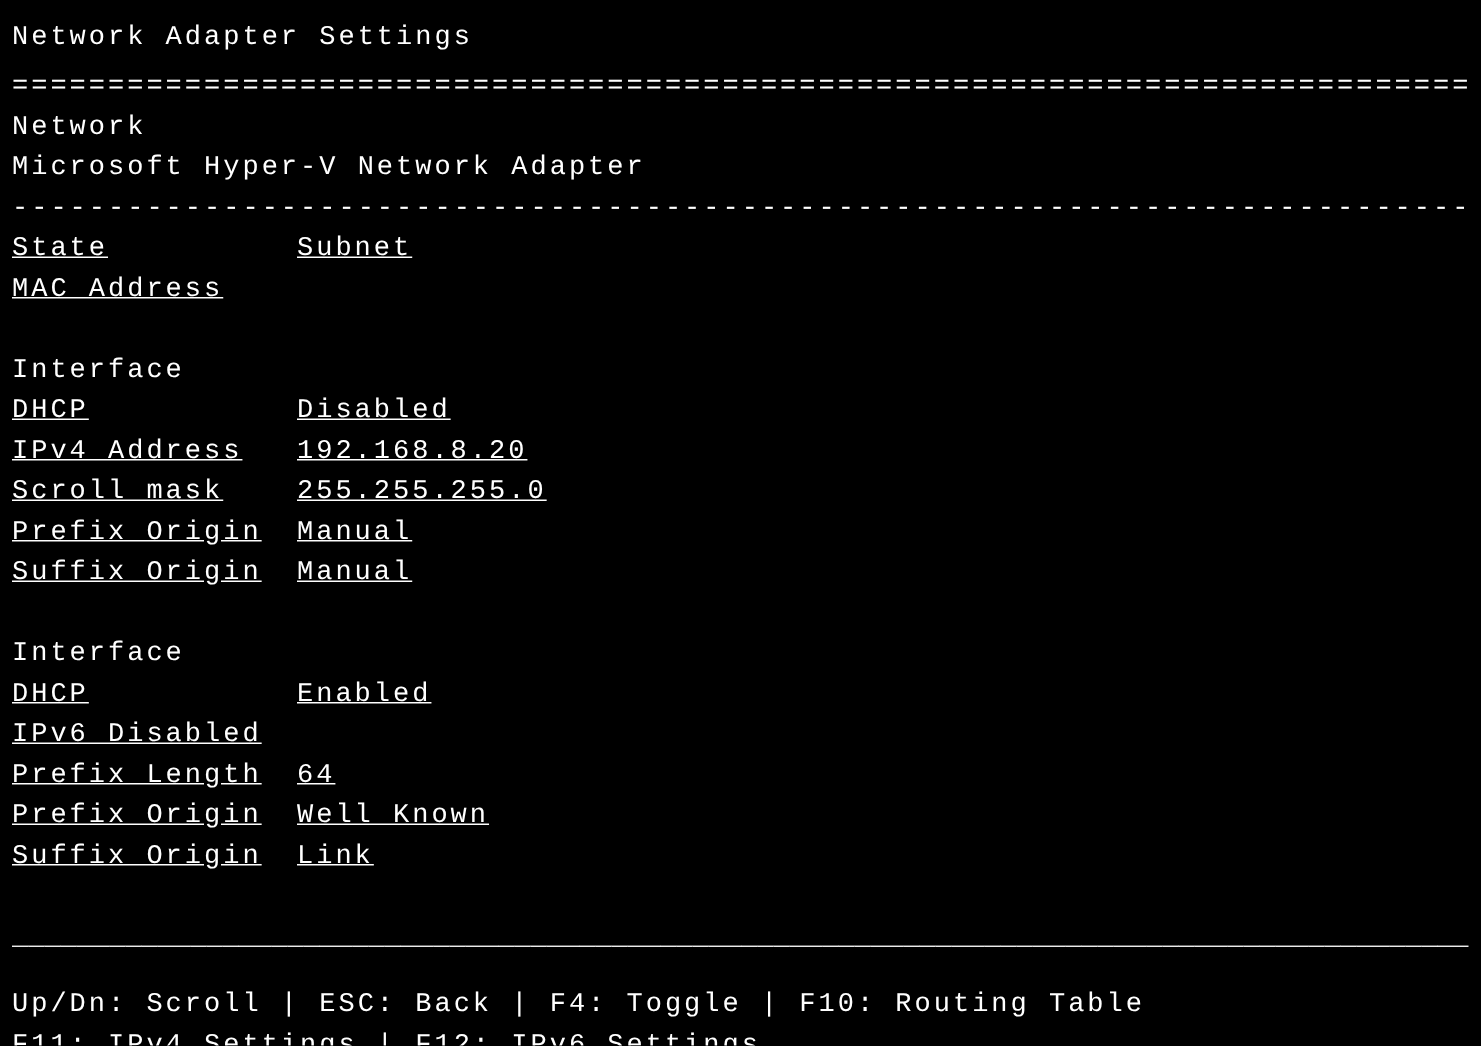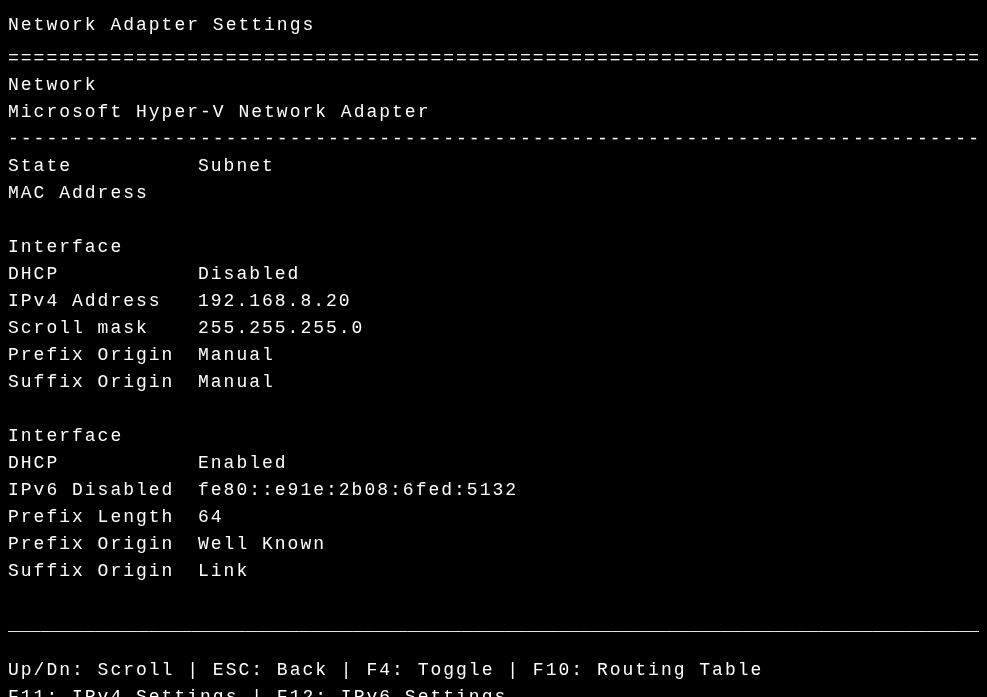--- a/index.html
+++ b/index.html
@@ -32,20 +32,21 @@
       overflow: hidden;
       letter-spacing: 2px;
     }
     .hr-line {
       white-space: nowrap;
       overflow: hidden;
       letter-spacing: 0px;
     }
     .row {
       display: flex;
+      text-decoration: underline;
     }
     .label {
       width: 190px;
       flex-shrink: 0;
     }
     .value {
       flex: 1;
     }
     .blank {
       height: 27px;
@@ -102,21 +103,20 @@
 
 <div class="blank"></div>
 
 <div>Interface</div>
 <div class="row">
   <div class="label">DHCP</div>
   <div class="value">Enabled</div>
 </div>
 <div class="row">
   <div class="label">IPv6 Disabled</div>
-  <div class="value">fe80::e91e:2b08:6fed:5132</div>
 </div>
 <div class="row">
   <div class="label">Prefix Length</div>
   <div class="value">64</div>
 </div>
 <div class="row">
   <div class="label">Prefix Origin</div>
   <div class="value">Well Known</div>
 </div>
 <div class="row">

